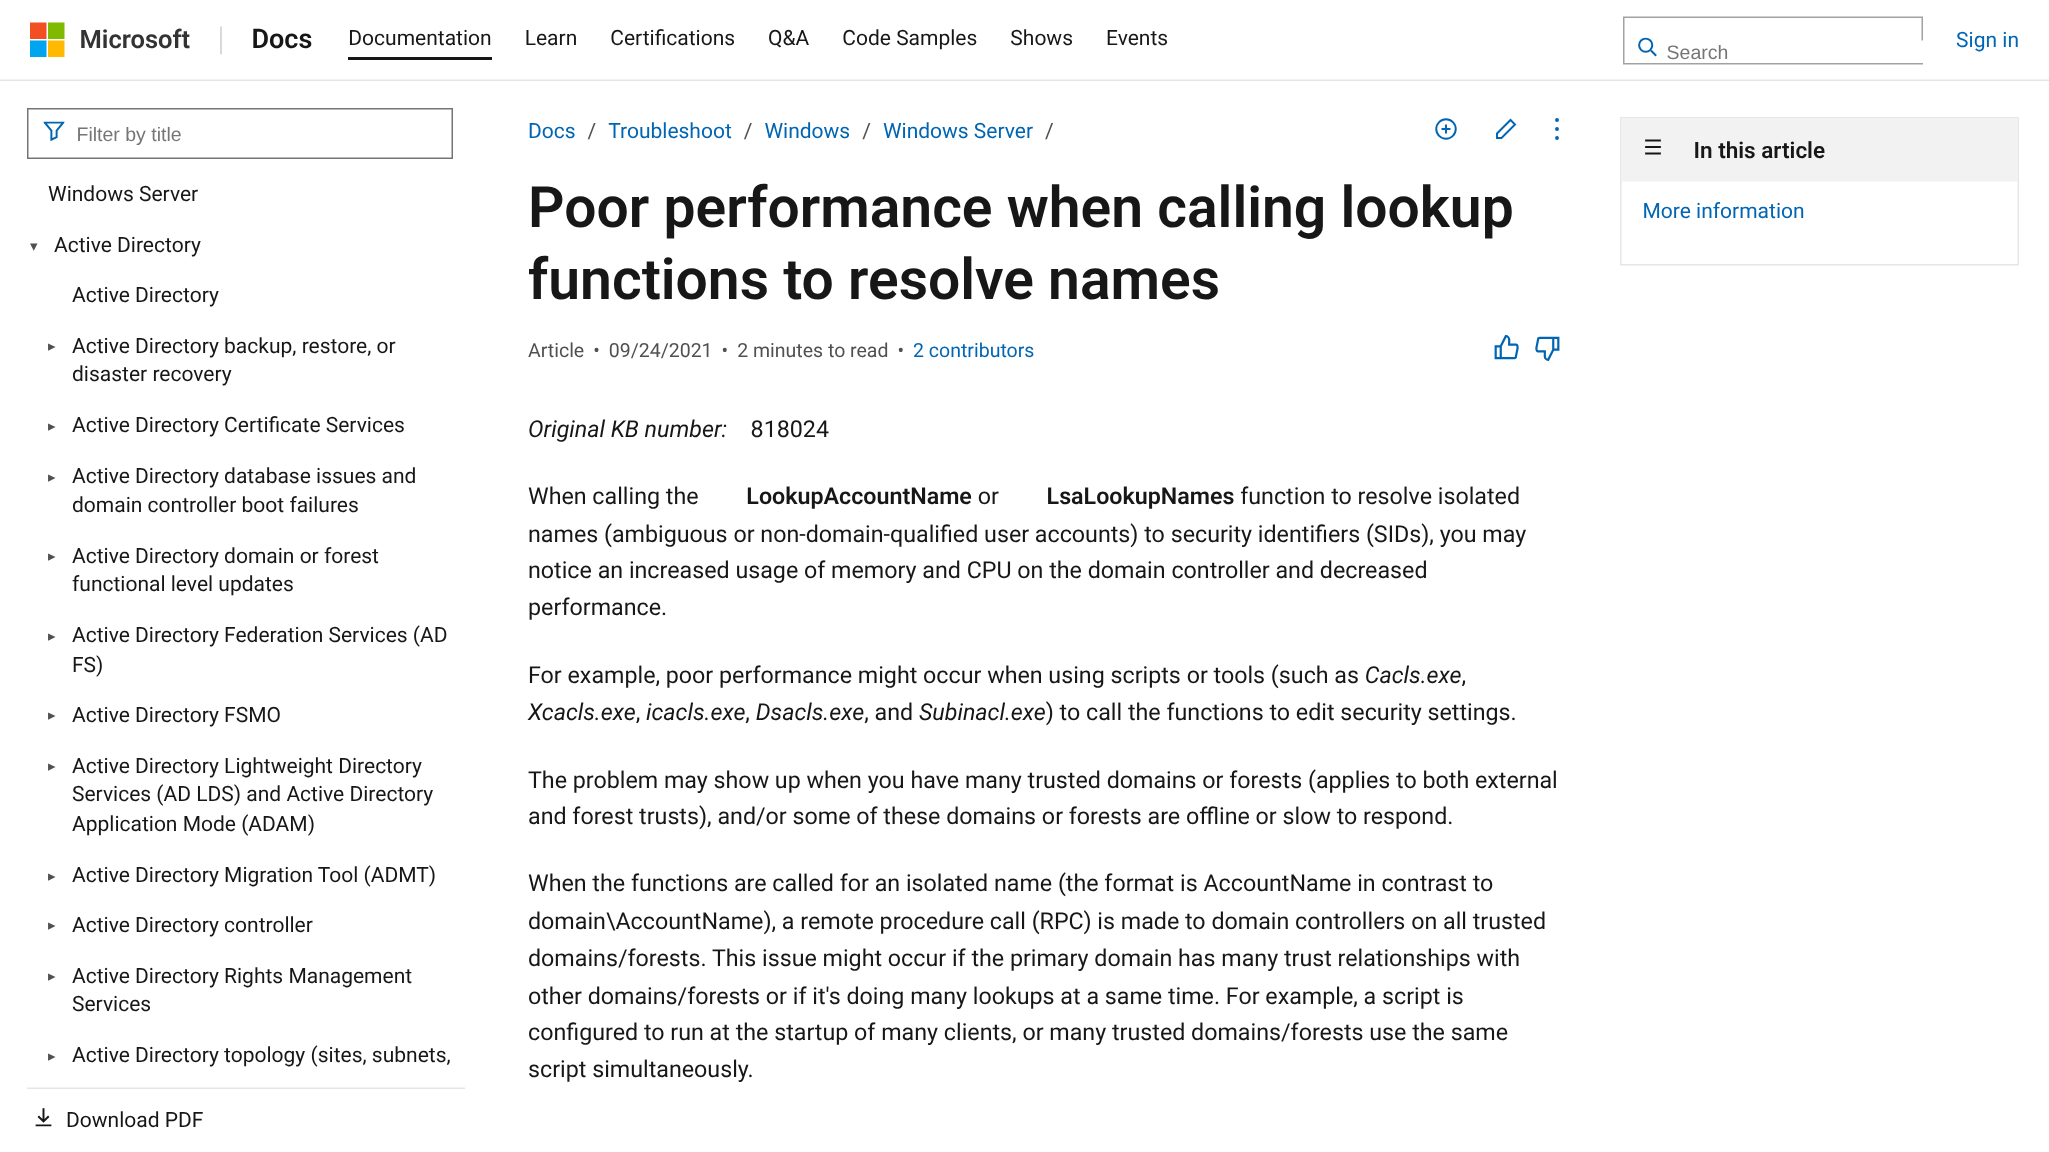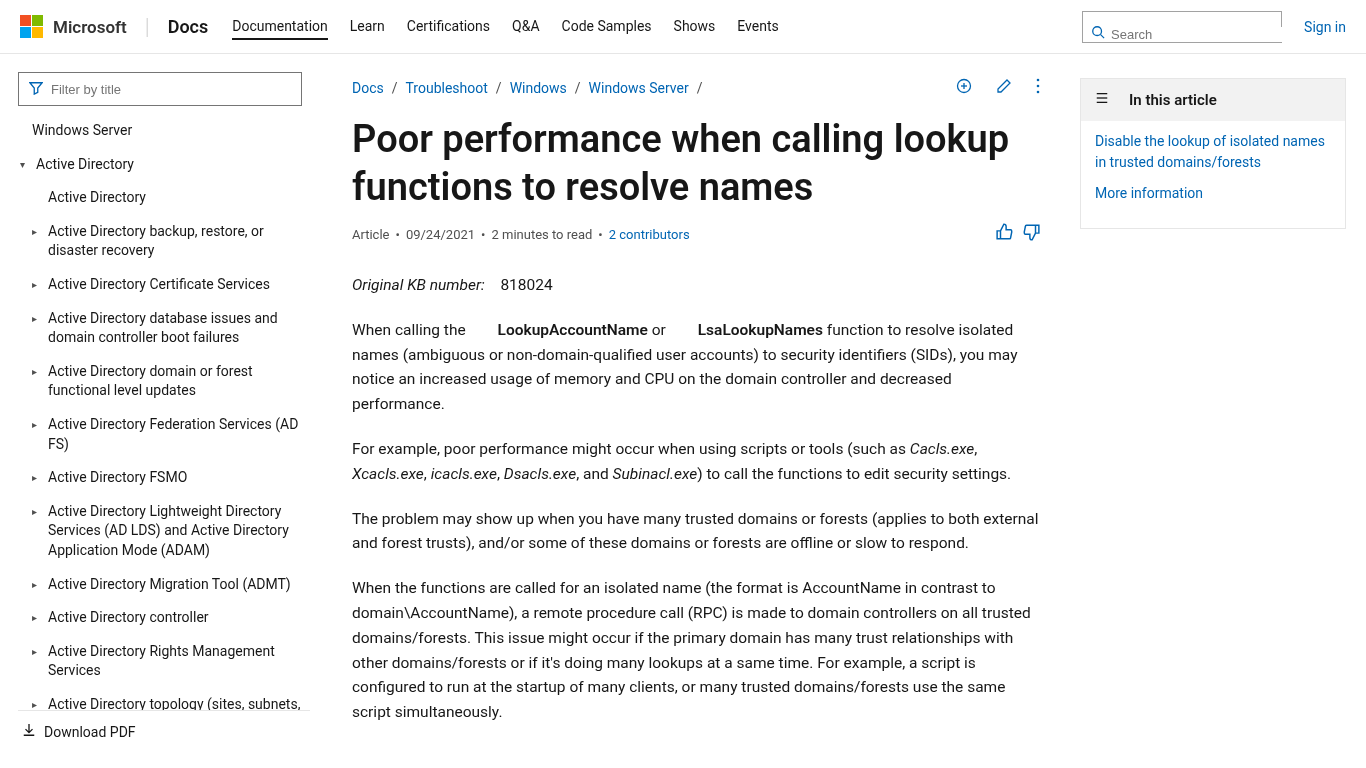--- a/index.html
+++ b/index.html
@@ -21,21 +21,21 @@
     .nav-links a { color: #171717; font-size: 14px; position: relative; padding: 4px 0;}
     .nav-links a.active { border-bottom: 2px solid #171717; font-weight: 400;}
     .spacer { flex: 1; }
     .search-box { display: flex; align-items: flex-end; width: 200px; height: 32px; border: 1px solid #a2a2a2; padding: 0 8px; }
     .search-box input { border: none; outline: none; flex: 1; font-size: 13px; color: #333; }
     .search-box .icon-search { color: #0065b3; margin-right: 6px; font-size: 14px; }
     .signin { margin-left: 22px; color: #0065b3; font-size: 14px; }
 
     
     .container { display: flex; height: calc(100vh - 54px); }
-    .sidebar { width: 310px; padding: 18px 0 16px 18px; display: flex; flex-direction: column; border-right: none; flex-shrink: 0;}
+    .sidebar { width: 310px; padding: 18px 0 0 18px; display: flex; flex-direction: column; border-right: none; flex-shrink: 0;}
     .filter-box { display: flex; align-items: center; height: 34px; border: 1px solid #757575; padding: 0 10px; margin-right: 8px; margin-bottom: 8px;}
     .filter-box .filter-icon { color: #0065b3; margin-right: 8px; font-size: 14px;}
     .filter-box input { border: none; outline: none; flex: 1; font-size: 13px;}
     .tree { flex: 1; overflow-y: auto; padding-right: 4px; font-size: 14px; color: #171717;}
     .tree .row { display: flex; align-items: flex-start; padding: 7px 0 7px 2px; line-height: 1.4; cursor: pointer;}
     .tree .chev { width: 14px; flex-shrink:0; color: #505050; font-size: 10px; margin-right: 2px; margin-top:3px;}
     .tree .indent1 { padding-left: 14px; }
     .tree .indent2 { padding-left: 30px; }
     .download-pdf { border-top: 1px solid #e6e6e6; padding: 12px 4px; display: flex; align-items: center; gap: 8px; font-size: 14px; cursor:pointer;}
     .download-pdf .dl-icon { font-size: 14px;}
@@ -263,18 +263,17 @@
         <span>
           <svg width="14" height="14" viewBox="0 0 16 16" fill="none" stroke="currentColor" stroke-width="1.5">
               <line x1="2" y1="3" x2="14" y2="3"></line>
               <line x1="2" y1="8" x2="14" y2="8"></line>
               <line x1="2" y1="13" x2="14" y2="13"></line>
             </svg>
         </span>
         <span>In this article</span>
       </div>
       <div class="toc-body">
-        <a>Disable the lookup of isolated names in trusted domains/forests</a>
         <a>More information</a>
       </div>
     </div>
   </aside>
 </div>
 
 </body></html>

